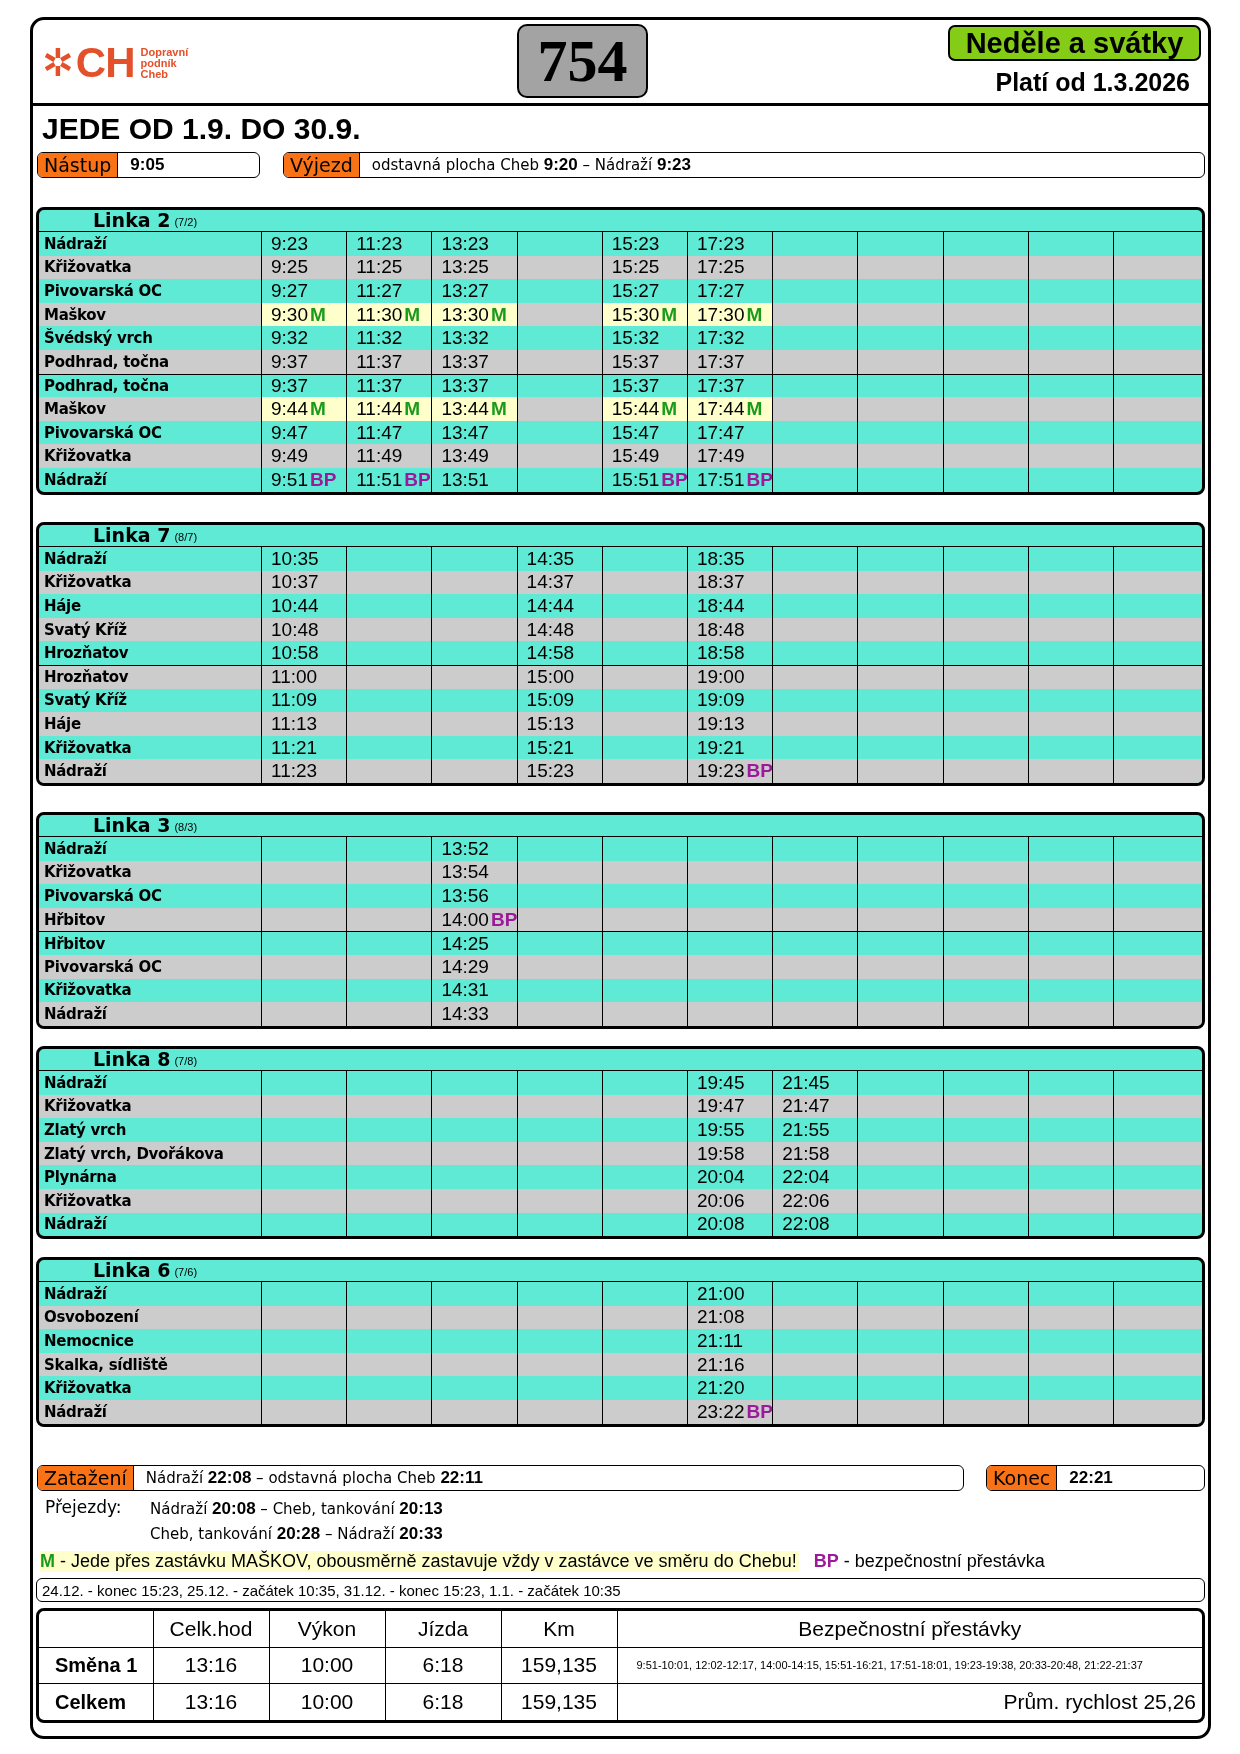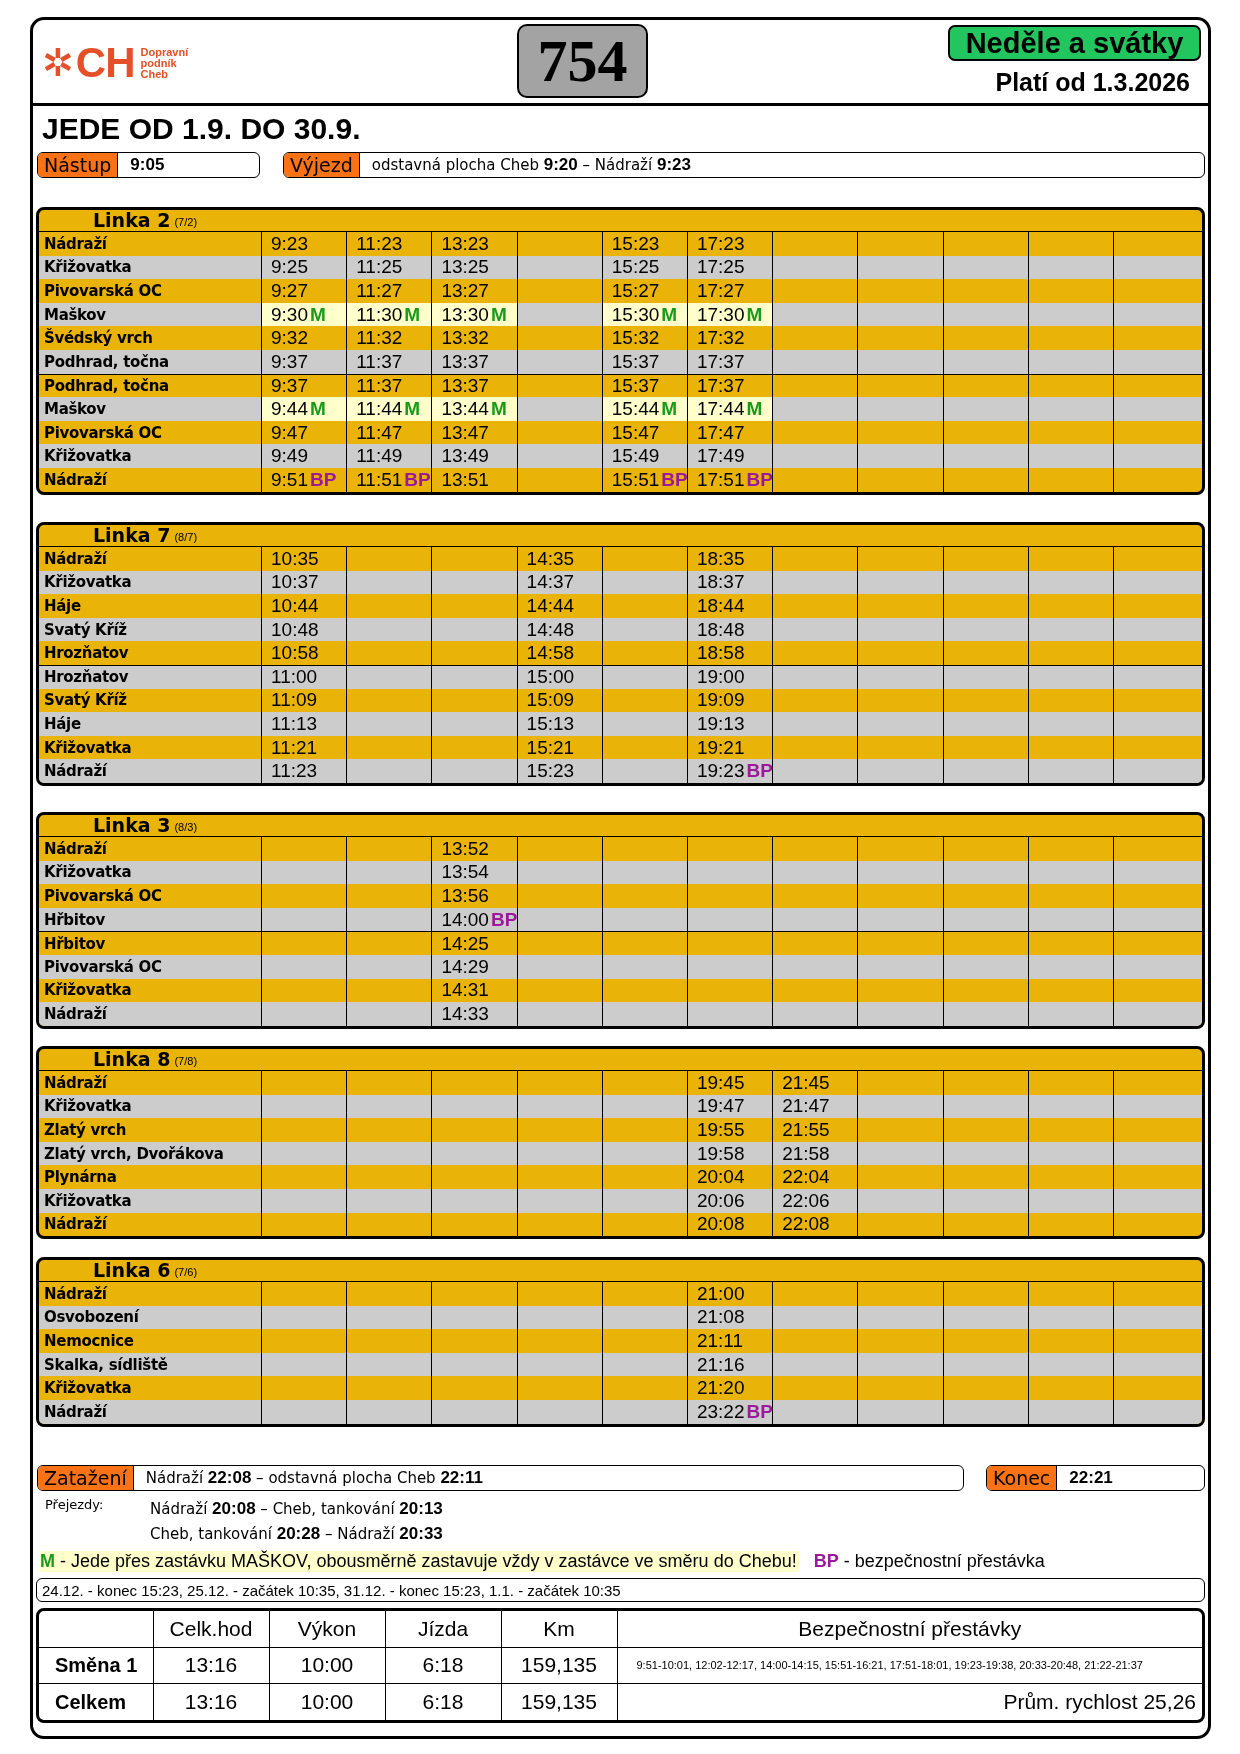--- a/index.html
+++ b/index.html
@@ -14,52 +14,52 @@
   .logo-mark { font-family: "DejaVu Sans", sans-serif; font-size: 38px; font-weight: bold; line-height: 1; margin-right: 2px; }
   .logo-ch { font-size: 42px; font-weight: bold; line-height: 1; letter-spacing: -1px; }
   .logo-text { font-size: 11px; font-weight: bold; line-height: 11px; margin-left: 6px; }
 
   .route-box { position: absolute; left: 517px; top: 24px; width: 131px; height: 74px;
     background: #a3a3a3; border: 2px solid #000; border-radius: 10px;
     font-family: "Liberation Serif", serif; font-weight: bold; font-size: 60px;
     display: flex; align-items: center; justify-content: center; }
 
   .day-box { position: absolute; left: 948px; top: 25px; width: 253px; height: 36px;
-    background: #22c55e; border: 2px solid #000; border-radius: 7px;
+    background: #84cc16; border: 2px solid #000; border-radius: 7px;
     font-weight: bold; font-size: 29px; display: flex; align-items: center; justify-content: center; }
   .valid-from { position: absolute; right: 50px; top: 68px; font-weight: bold; font-size: 25px; }
 
   .runs-title { position: absolute; left: 42px; top: 112px; font-weight: bold; font-size: 30px; }
 
   .info-box { position: absolute; height: 26px; border: 1.5px solid #000; border-radius: 6px;
     display: flex; align-items: stretch; overflow: hidden; background: #fff; }
   .info-label { background: #f97316; border-right: 1.5px solid #000; padding: 0 6px;
     font-family: "DejaVu Sans", sans-serif; font-size: 19px; display: flex; align-items: center; }
   .info-value { padding: 0 12px; font-family: "DejaVu Sans", sans-serif; font-size: 15px;
     display: flex; align-items: center; white-space: pre; }
   .info-value b { font-family: "Liberation Sans", sans-serif; font-size: 17px; }
 
-  .line-block { position: absolute; left: 36px; width: 1169px; border: 3px solid #000; border-radius: 8px; overflow: hidden; background: #eab308; }
+  .line-block { position: absolute; left: 36px; width: 1169px; border: 3px solid #000; border-radius: 8px; overflow: hidden; background: #5eead4; }
   .line-header { height: 22px; border-bottom: 1.5px solid #000; display: flex; align-items: flex-end; padding-left: 54px; }
   .line-name { font-family: "DejaVu Sans", sans-serif; font-weight: bold; font-size: 19px; line-height: 22px; }
   .line-code { font-size: 11px; margin-left: 4px; line-height: 18px; }
   .tt-row { height: 23.6px; display: flex; }
   .tt-row.shade { background: #cccccc; }
   .tt-row.sep { border-top: 1.5px solid #000; }
   .stop-name { width: 223px; border-right: 1.5px solid #000; font-family: "DejaVu Sans", sans-serif; font-weight: bold; font-size: 15px;
     padding-left: 5px; display: flex; align-items: center; white-space: nowrap; letter-spacing: -0.3px; }
   .tcell { width: 85.2px; border-right: 1.5px solid #000; font-size: 19px; padding-left: 9px;
     display: flex; align-items: center; white-space: nowrap; }
   .tcell:last-child { border-right: none; }
   .tcell.m { background: #ffffcc; }
   .tag-m { color: #1a9a1a; font-weight: bold; margin-left: 2px; }
   .tag-bp { color: #9b1a9b; font-weight: bold; margin-left: 2px; }
 
   .crossings { position: absolute; left: 45px; top: 1497px; font-family: "DejaVu Sans", sans-serif; }
-  .cross-label { position: absolute; left: 0; top: 0; font-size: 13px; }
+  .cross-label { position: absolute; left: 0; top: 0; font-size: 17px; }
   .cross-line { position: absolute; left: 105px; font-size: 15px; white-space: pre; }
   .cross-line b { font-family: "Liberation Sans", sans-serif; font-size: 17px; }
 
   .legend { position: absolute; left: 40px; top: 1551px; font-size: 18px; display: flex; white-space: pre; }
   .legend-m { background: #ffffcc; padding-right: 2px; }
   .legend .m { color: #1a9a1a; font-weight: bold; }
   .legend .bp { color: #9b1a9b; font-weight: bold; }
 
   .holiday-box { position: absolute; left: 36px; top: 1578px; width: 1169px; height: 24px;
     border: 1.5px solid #000; border-radius: 6px; font-size: 15px; padding-left: 5px; display: flex; align-items: center; }

